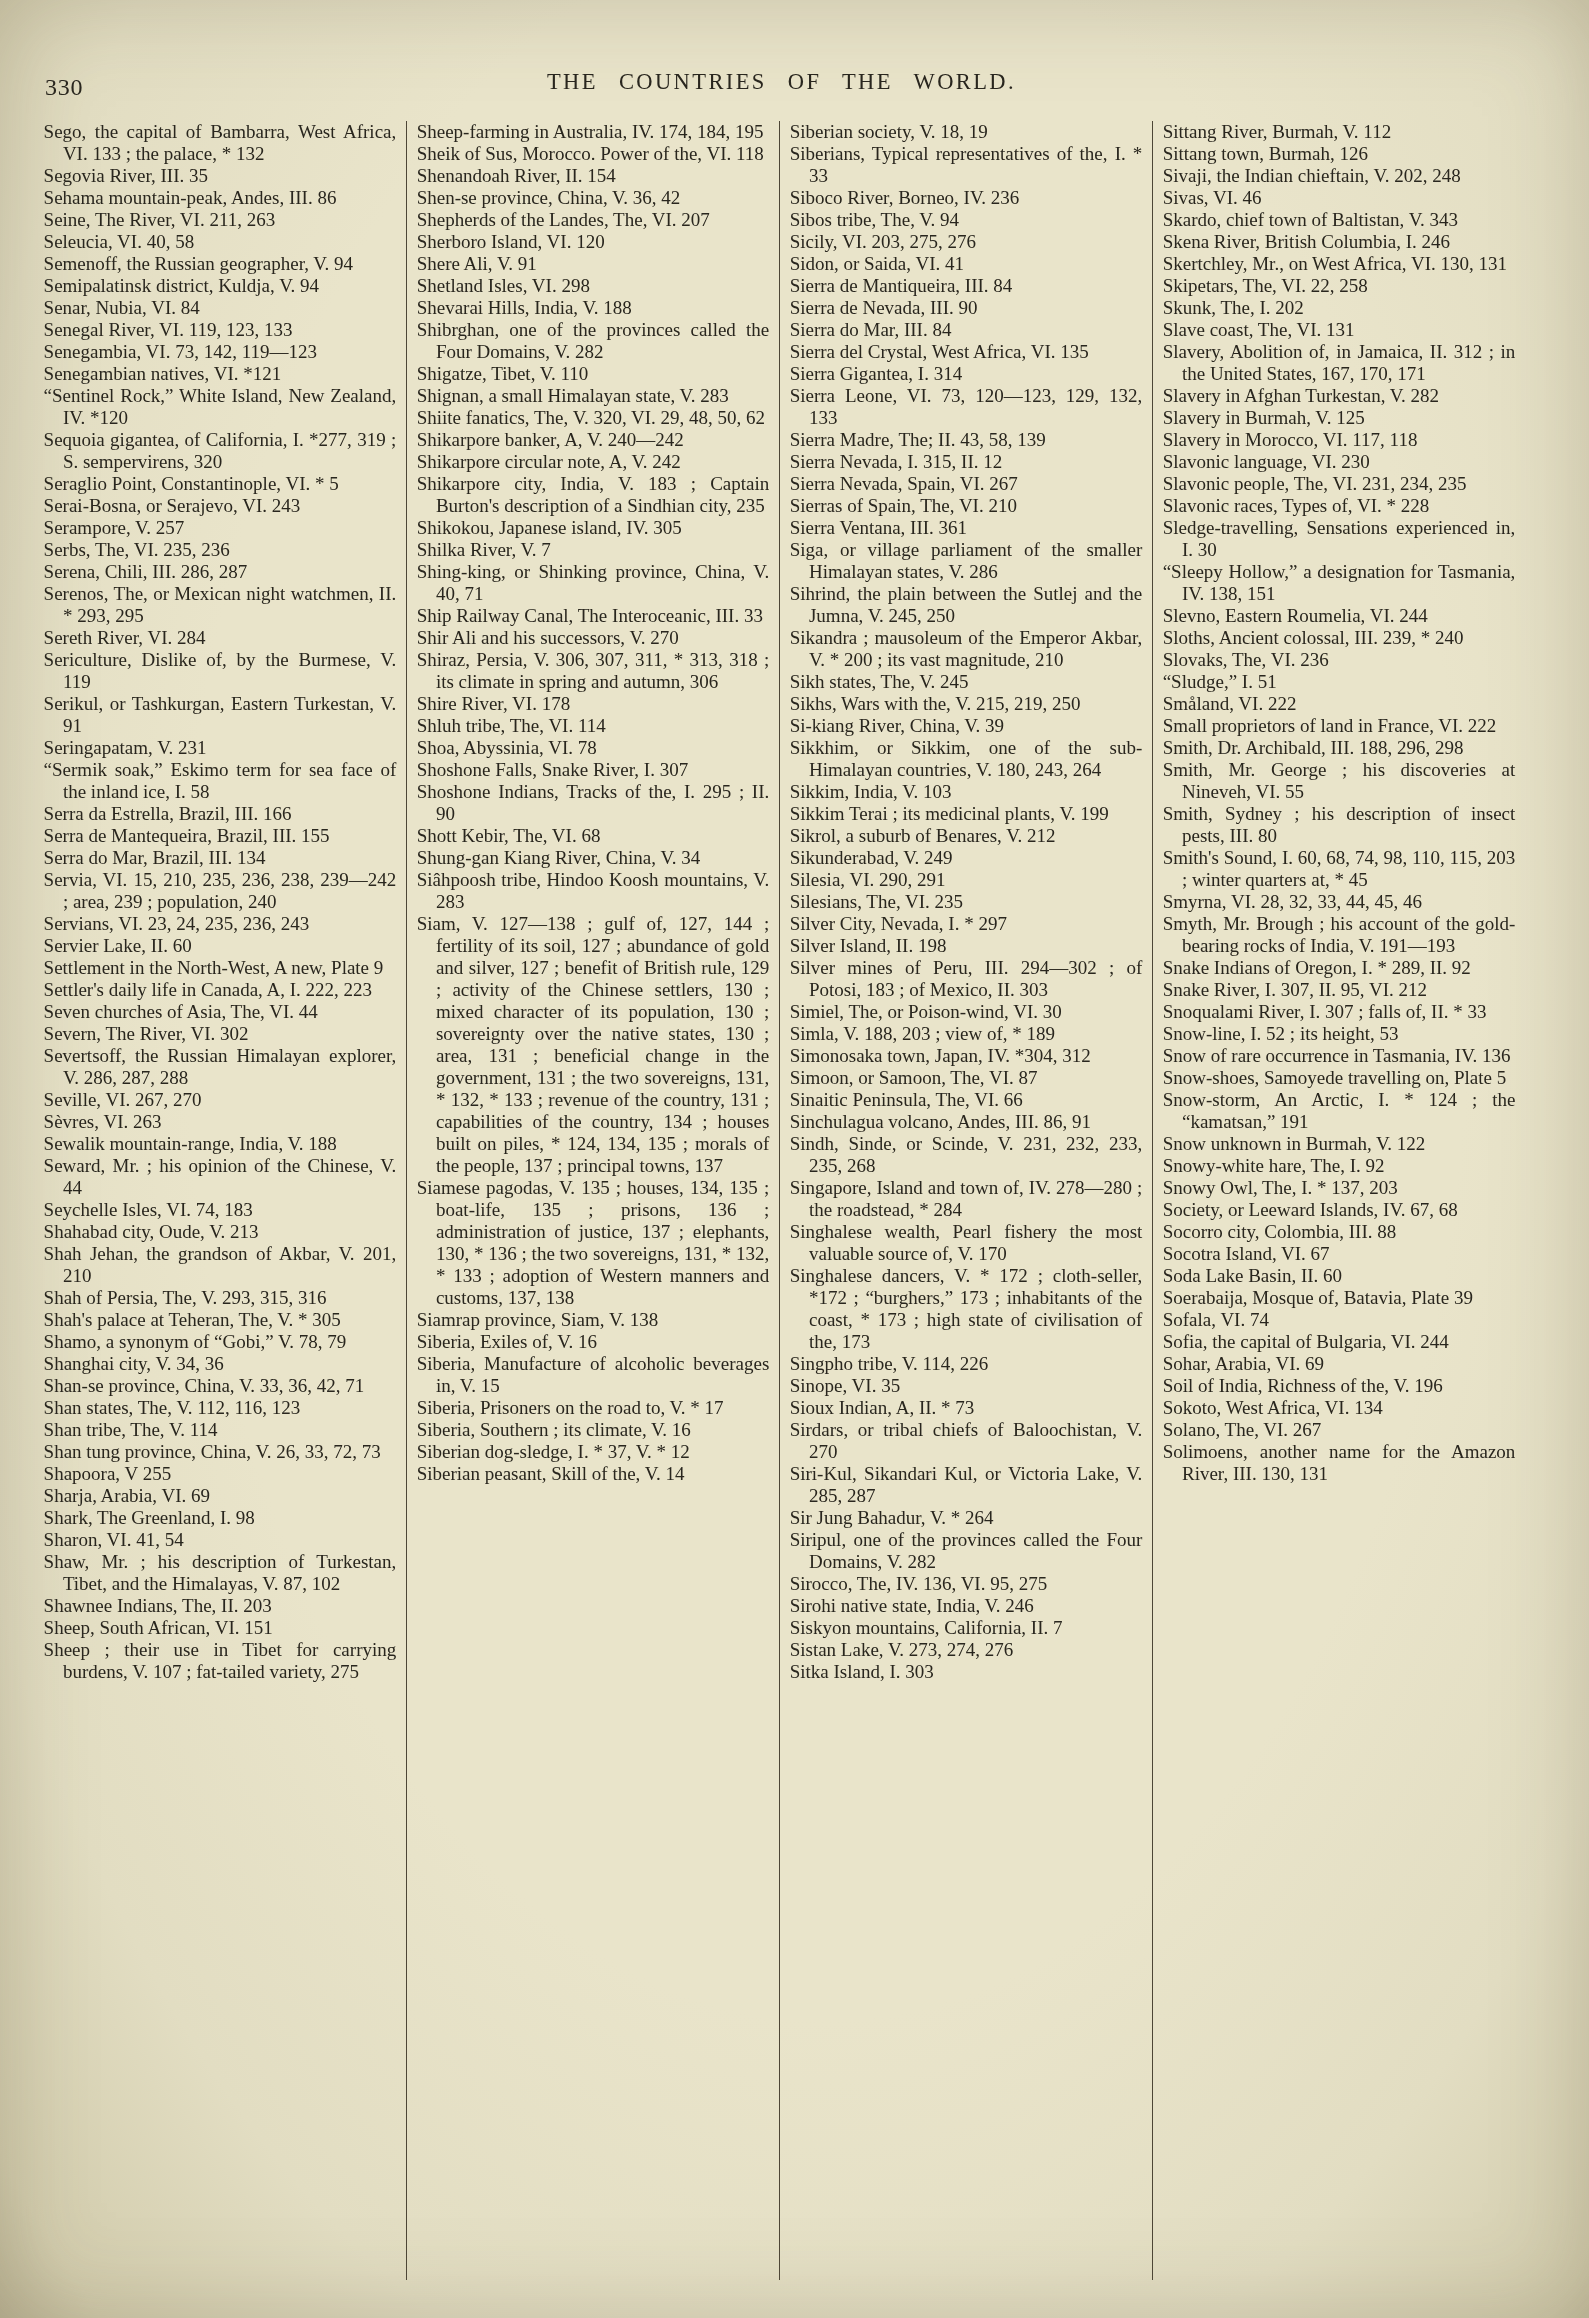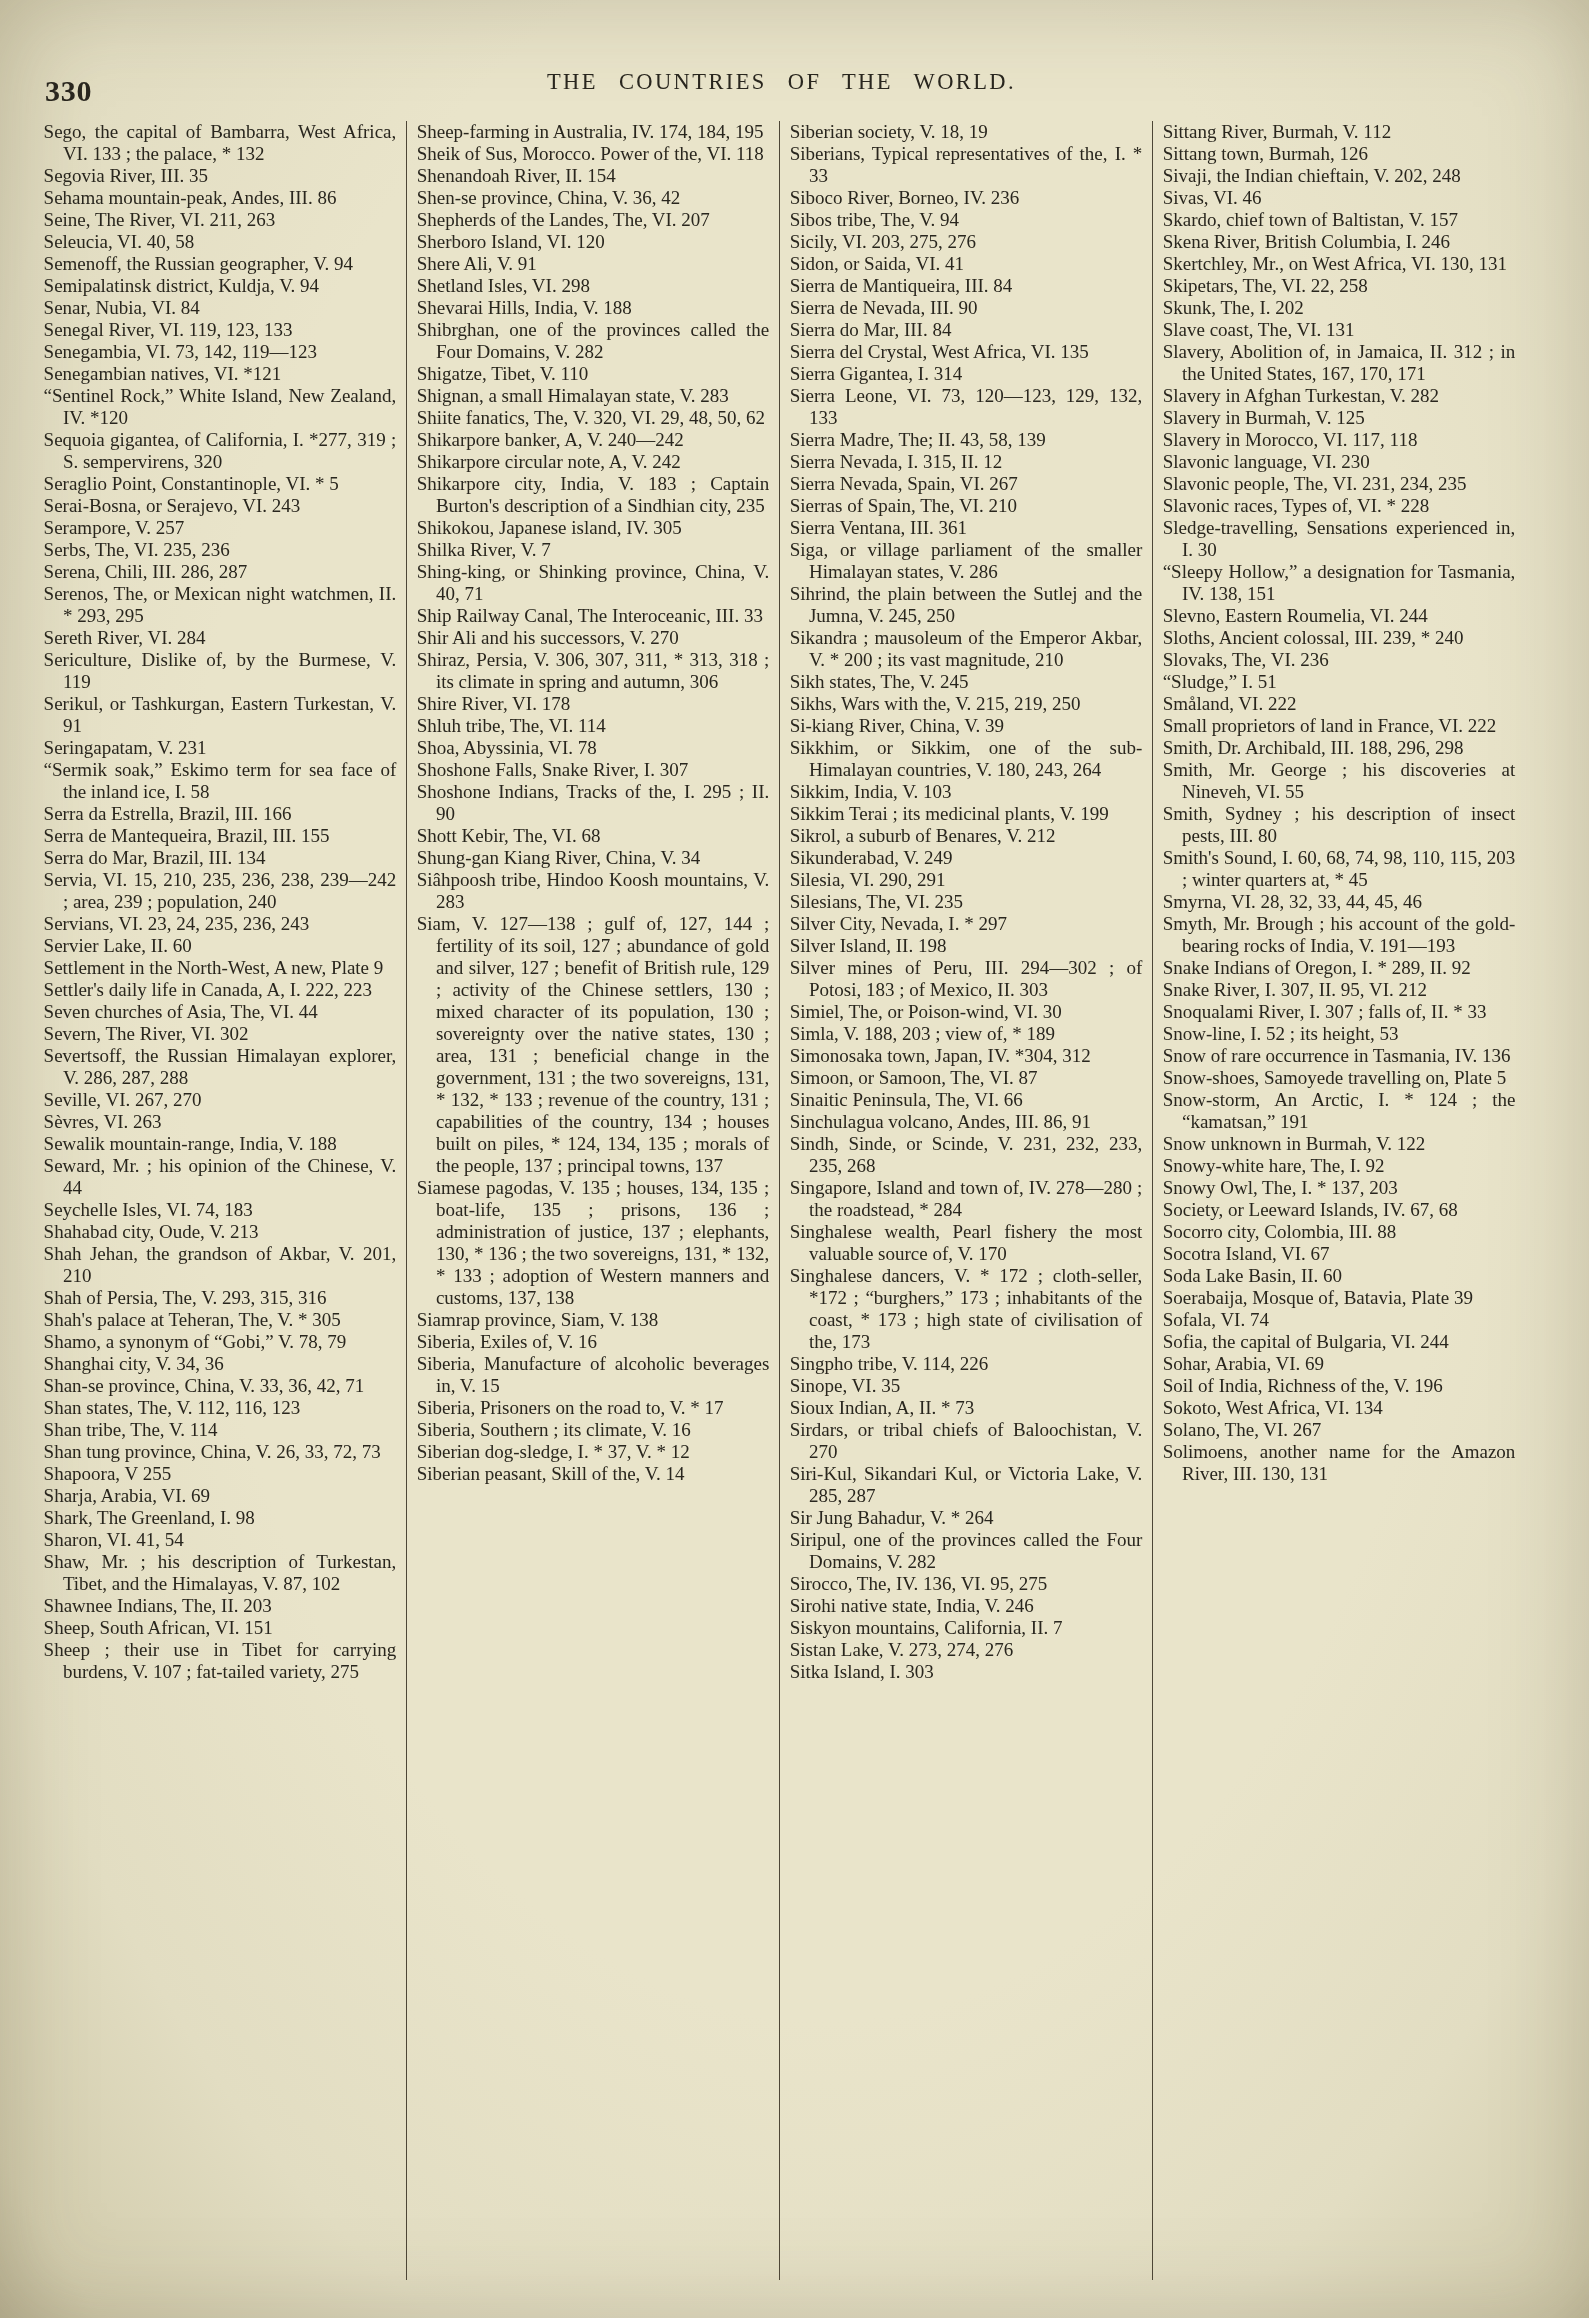--- a/index.html
+++ b/index.html
@@ -16,21 +16,21 @@
     box-shadow: inset 0 0 97px rgba(90,80,50,0.25);
     overflow: hidden;
   }
   .header {
     position: absolute;
     top: 69px; left: 45px; right: 71px;
     height: 35px;
   }
   .page-number {
     position: absolute; left: 0; top: 4.8px;
-    font-size: 30px; letter-spacing: 0.8px; font-weight: bold;
+    font-size: 24px; letter-spacing: 0.8px;
   }
   .title {
     margin: 0; text-align: center;
     font-size: 22.5px; font-weight: normal;
     letter-spacing: 2.4px; word-spacing: 13px;
   }
   .columns {
     position: absolute;
     top: 121px; left: 42px; right: 64px; bottom: 39px;
     display: flex;
@@ -216,21 +216,21 @@
         <p class="entry">Sirohi native state, India, V. 246</p>
         <p class="entry">Siskyon mountains, California, II. 7</p>
         <p class="entry">Sistan Lake, V. 273, 274, 276</p>
         <p class="entry">Sitka Island, I. 303</p>
       </div>
     <div class="column">
         <p class="entry">Sittang River, Burmah, V. 112</p>
         <p class="entry">Sittang town, Burmah, 126</p>
         <p class="entry">Sivaji, the Indian chieftain, V. 202, 248</p>
         <p class="entry">Sivas, VI. 46</p>
-        <p class="entry">Skardo, chief town of Baltistan, V. 157</p>
+        <p class="entry">Skardo, chief town of Baltistan, V. 343</p>
         <p class="entry">Skena River, British Columbia, I. 246</p>
         <p class="entry">Skertchley, Mr., on West Africa, VI. 130, 131</p>
         <p class="entry">Skipetars, The, VI. 22, 258</p>
         <p class="entry">Skunk, The, I. 202</p>
         <p class="entry">Slave coast, The, VI. 131</p>
         <p class="entry">Slavery, Abolition of, in Jamaica, II. 312 ; in the United States, 167, 170, 171</p>
         <p class="entry">Slavery in Afghan Turkestan, V. 282</p>
         <p class="entry">Slavery in Burmah, V. 125</p>
         <p class="entry">Slavery in Morocco, VI. 117, 118</p>
         <p class="entry">Slavonic language, VI. 230</p>

